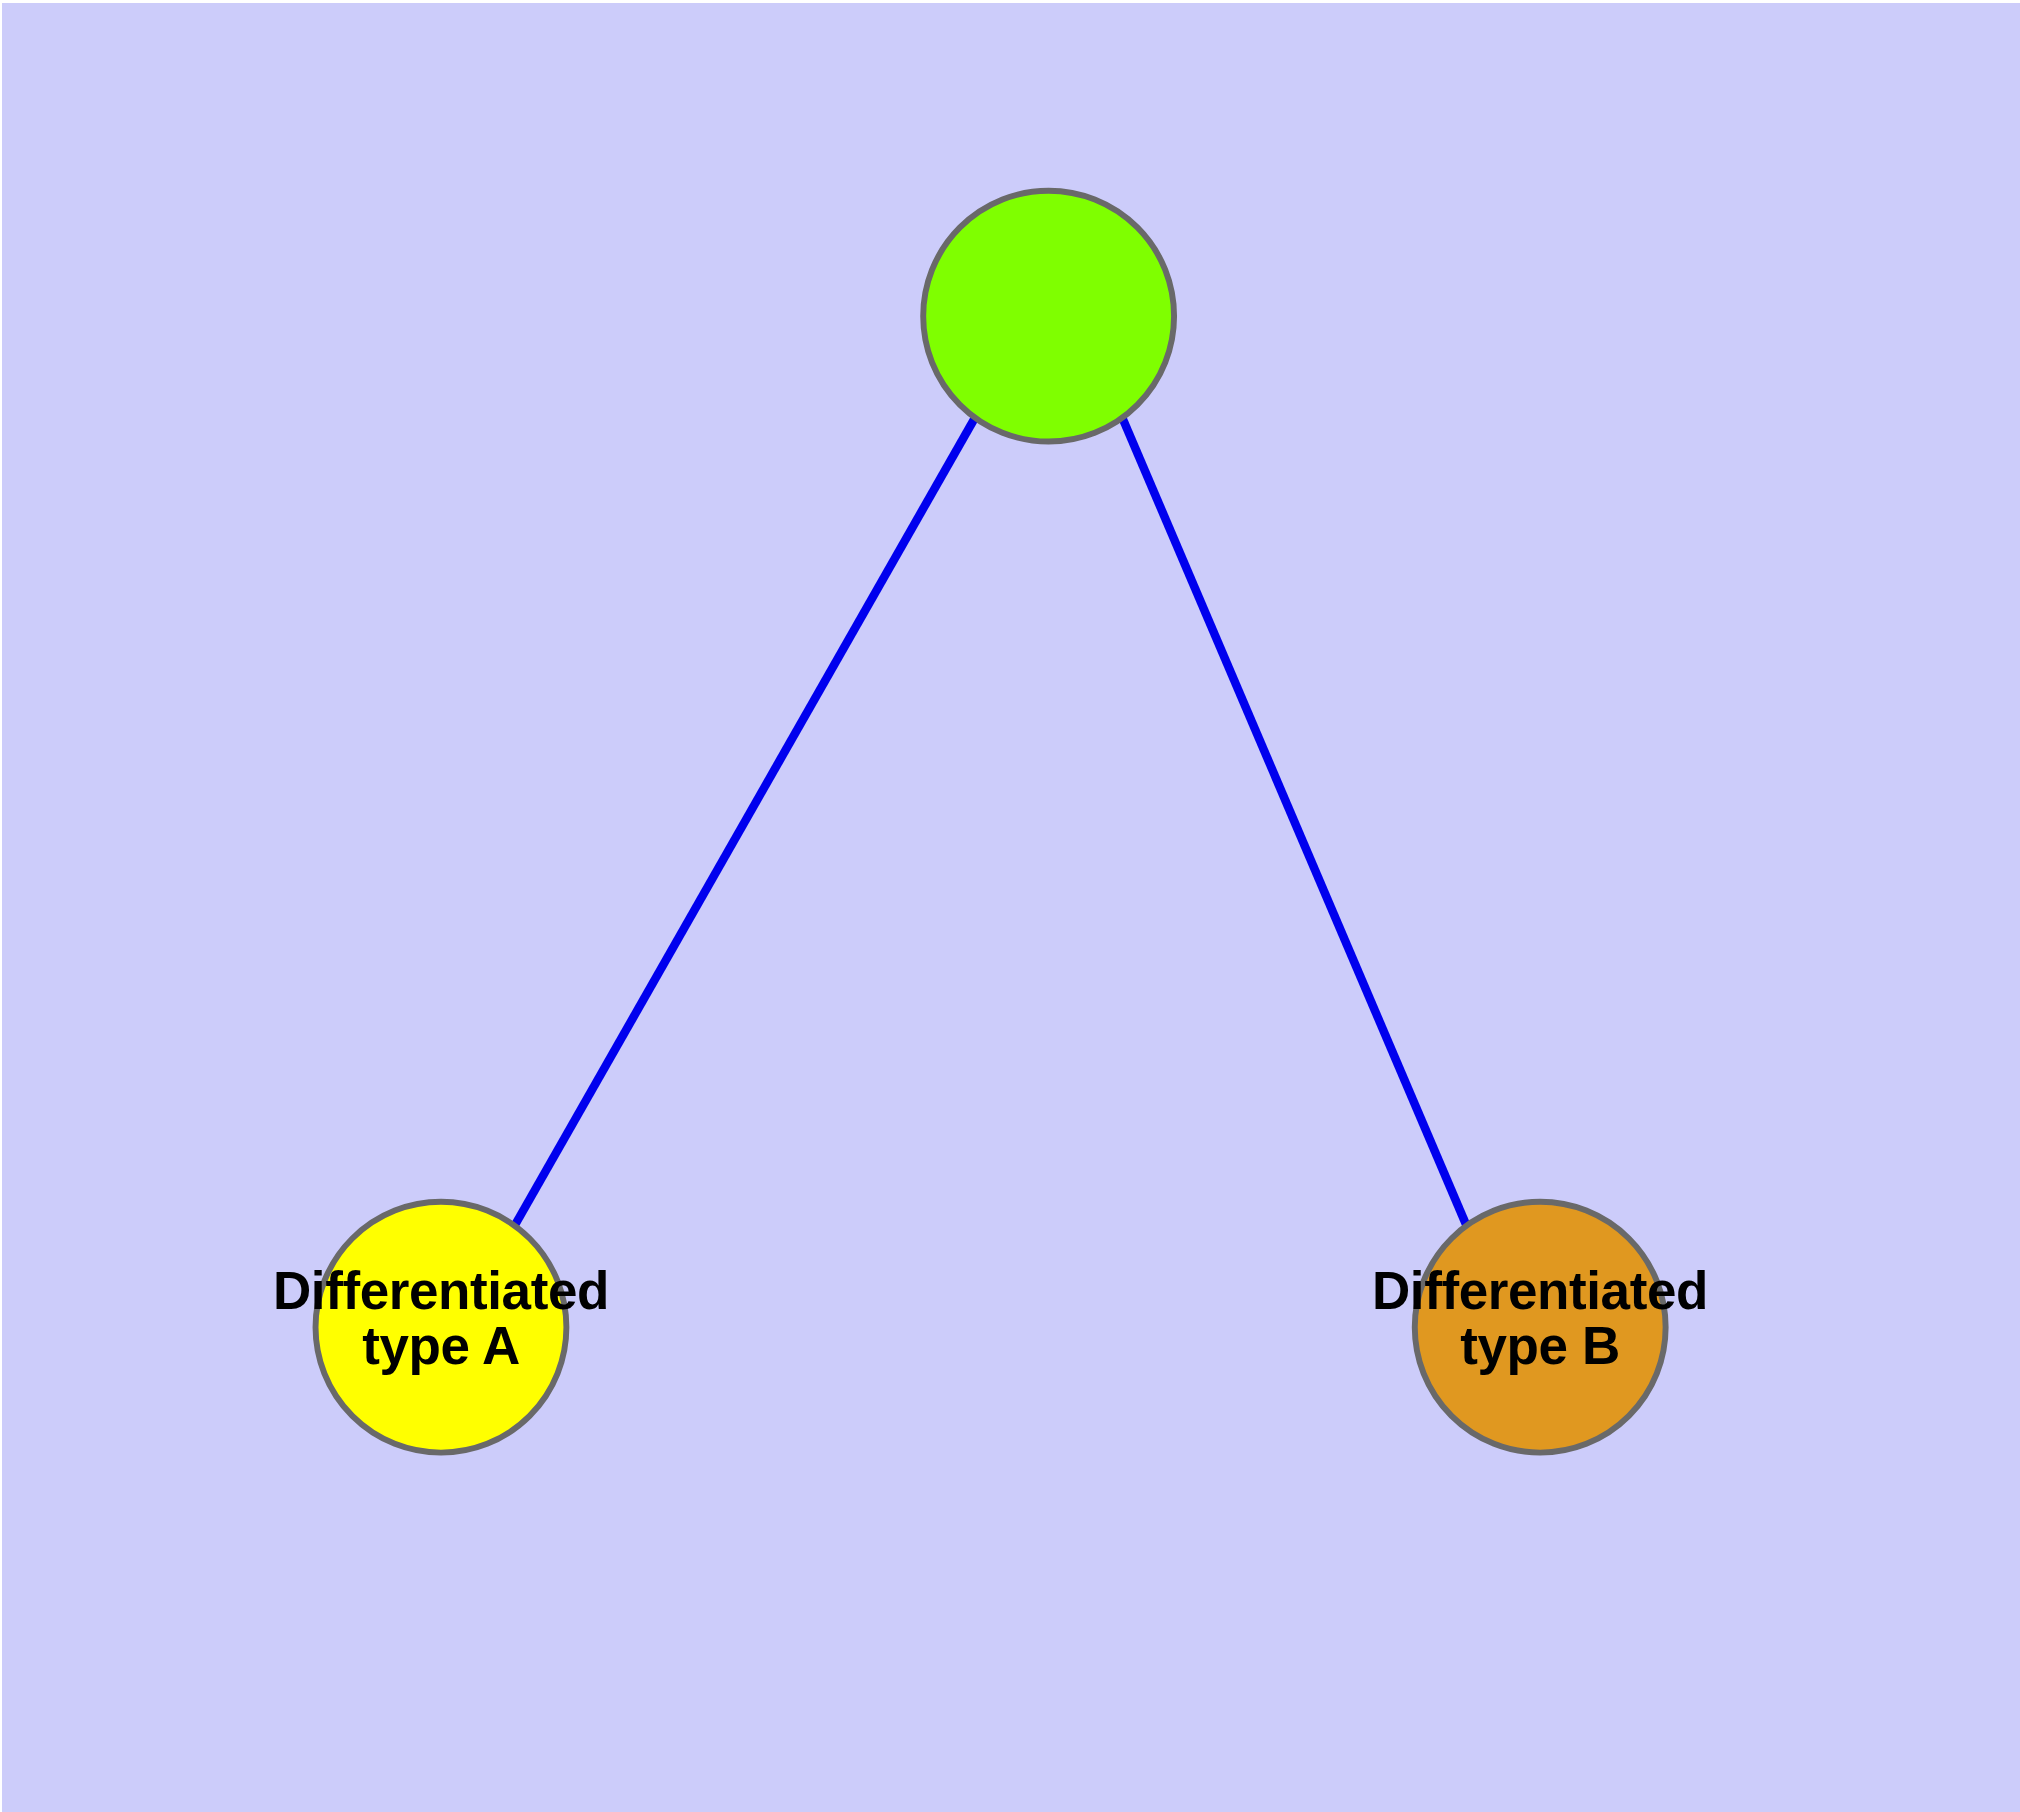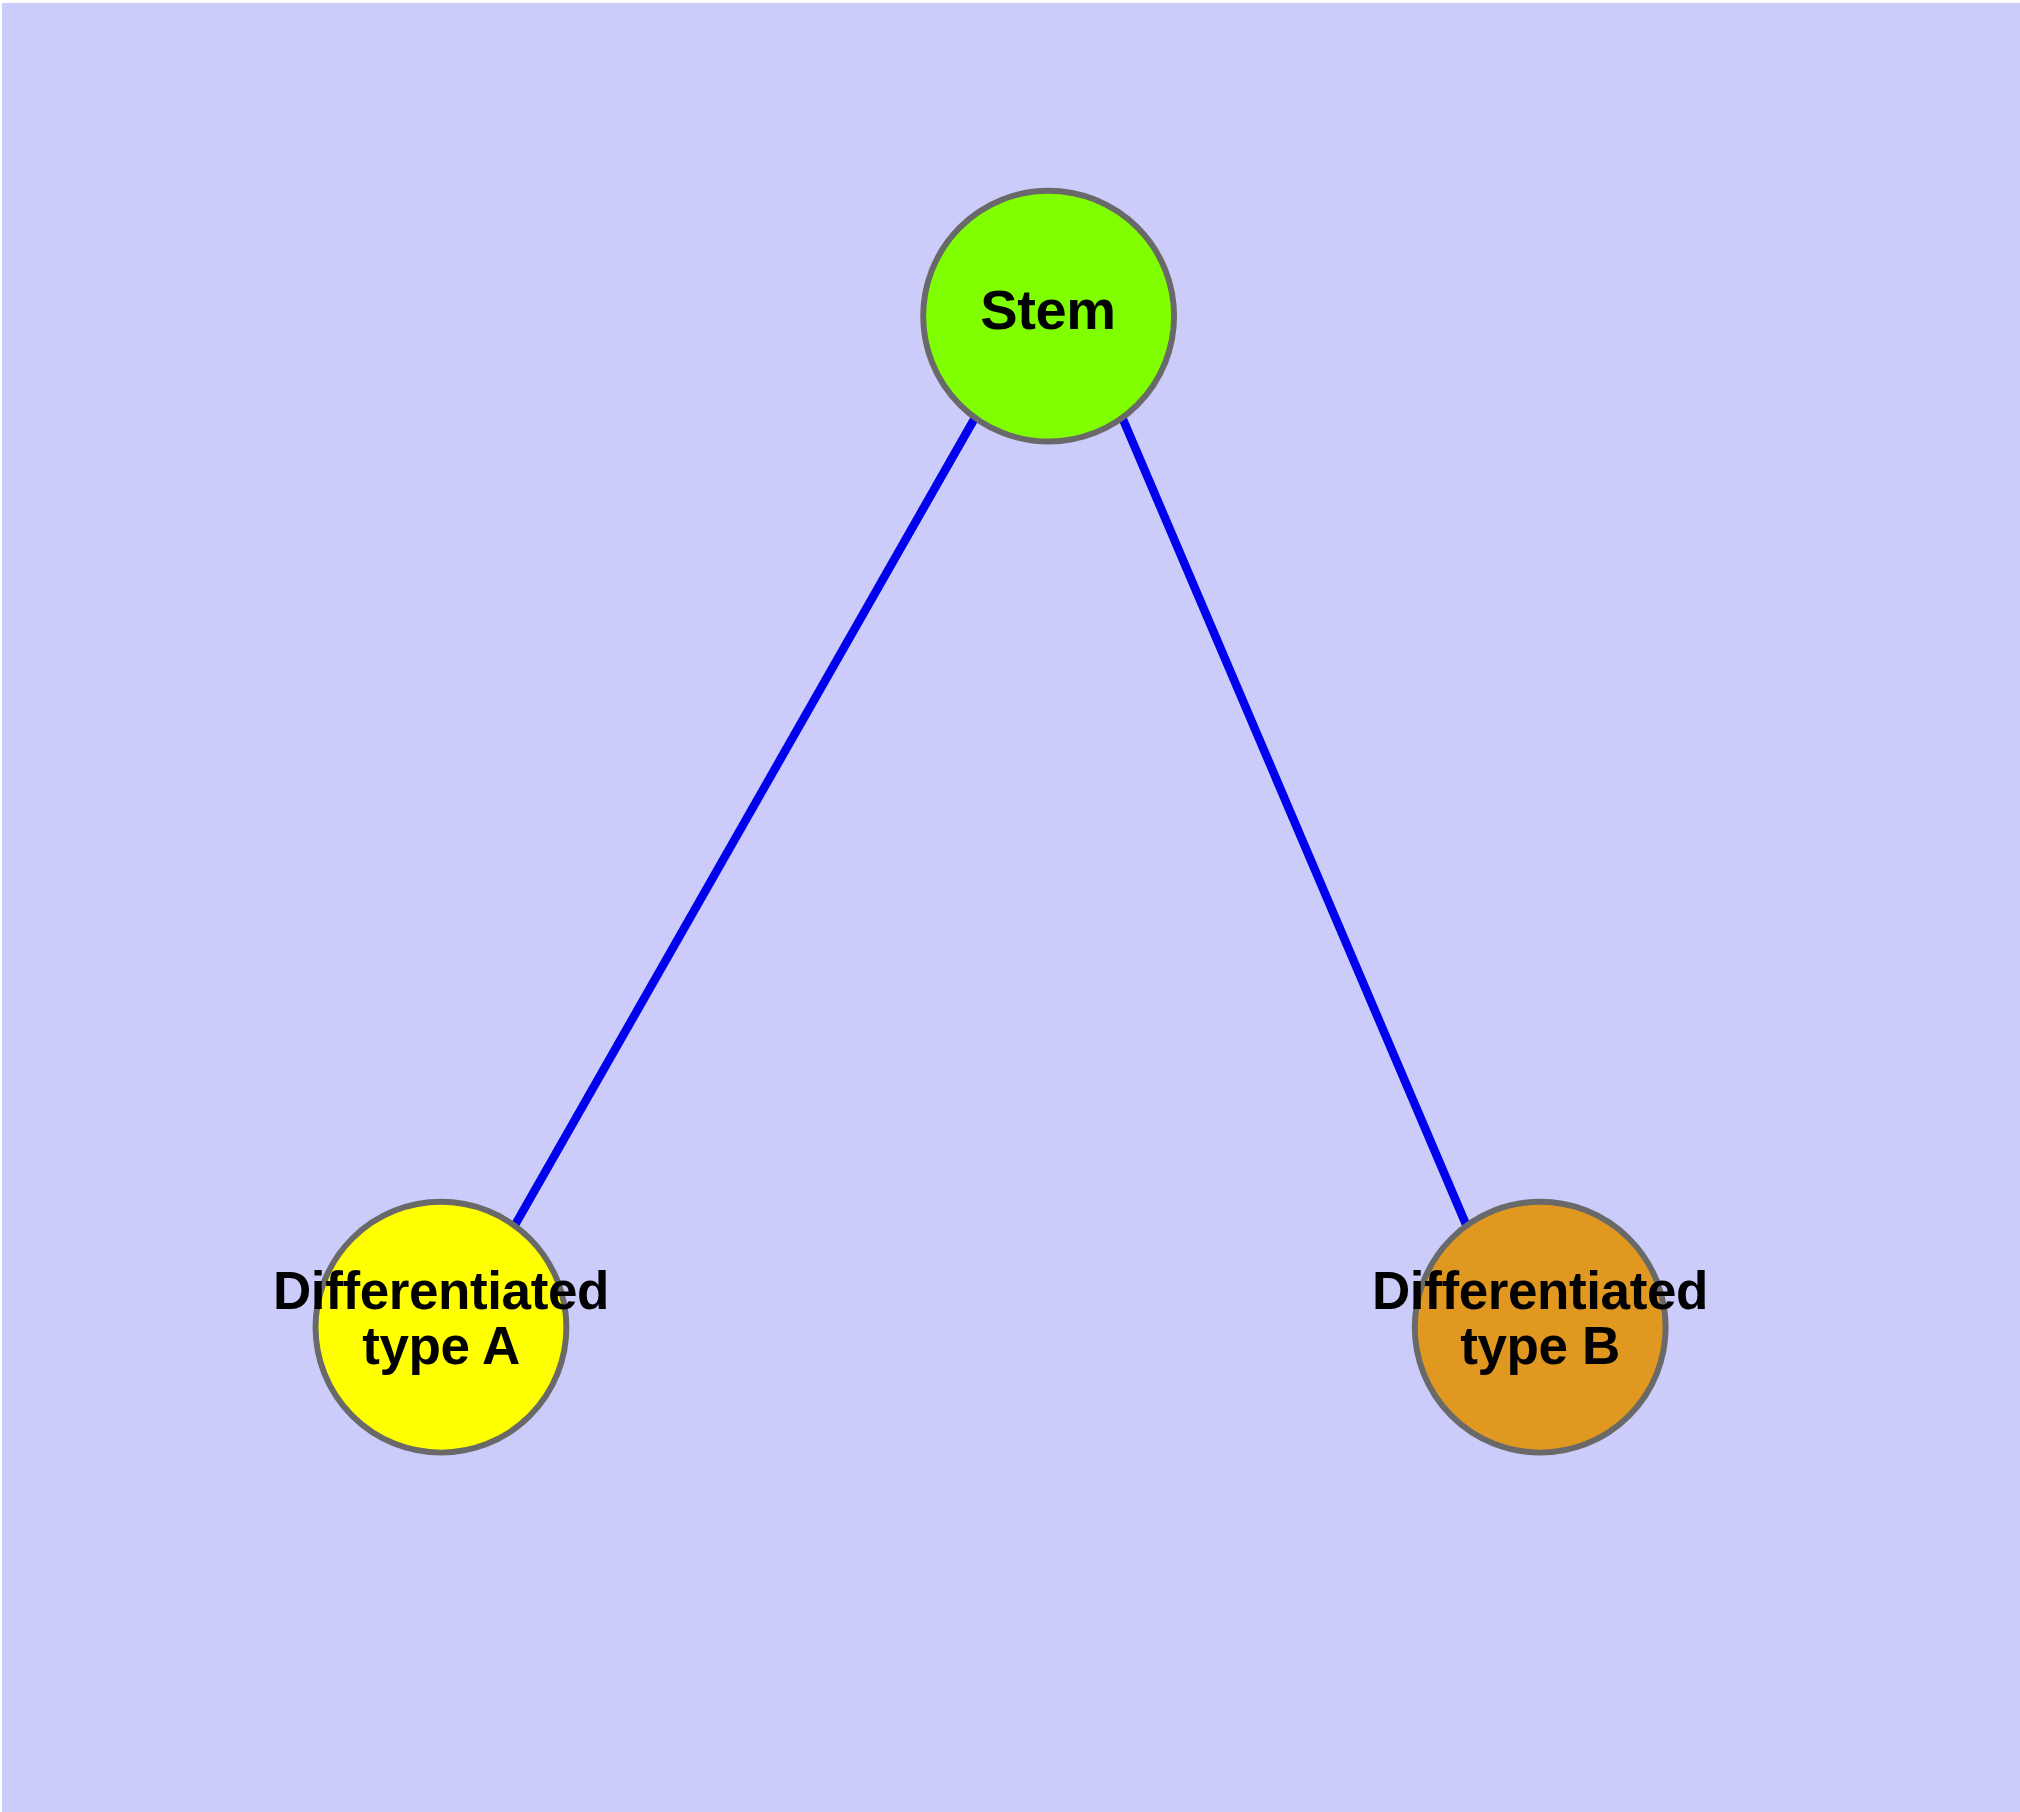--- a/index.html
+++ b/index.html
@@ -89,20 +89,19 @@
       <line x1="1324" y1="493" x2="1730" y2="1446" stroke="#0000ee" stroke-width="10" stroke-linecap="butt"></line>
     </g>
 
     <g>
       <circle cx="1237" cy="373" r="148" fill="#7fff00" stroke="#696969" stroke-width="7"></circle>
       <circle cx="520" cy="1566" r="148" fill="#ffff00" stroke="#696969" stroke-width="7"></circle>
       <circle cx="1817" cy="1566" r="148" fill="#e09820" stroke="#696969" stroke-width="7"></circle>
     </g>
   </svg>
 
-  <div class="node-label" id="label-stem">Stem</div>
 
   <div class="node-label" id="label-diff-a"><span>Differentiated</span><br><span>type A</span></div>
 
   <div class="node-label" id="label-diff-b"><span>Differentiated</span><br><span>type B</span></div>
 
 </div>
 
 
 </body></html>

